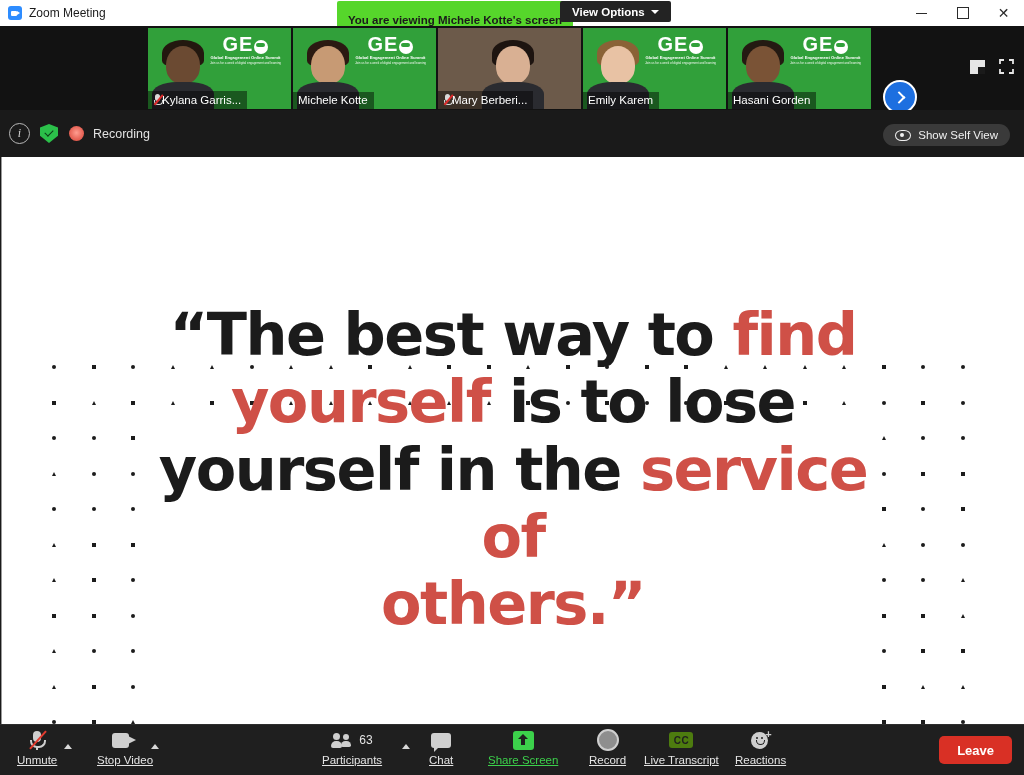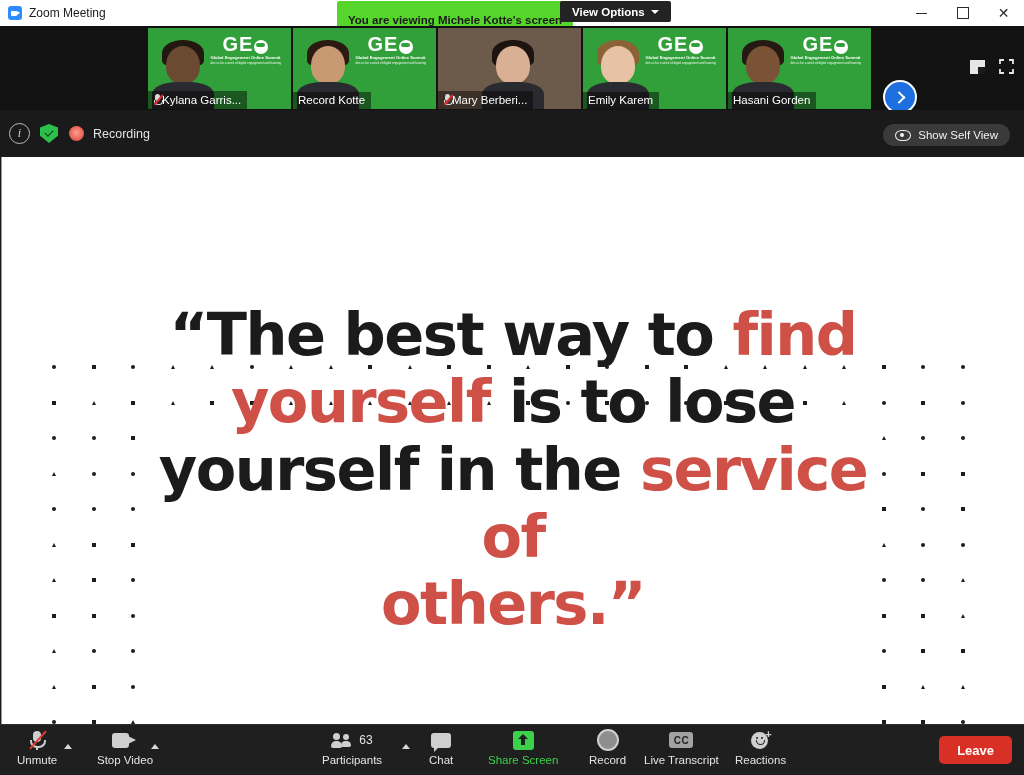--- a/index.html
+++ b/index.html
@@ -415,20 +415,21 @@
     display: flex;
     flex-direction: column;
     align-items: center;
     cursor: pointer;
     color: #e4e4e4;
   }
   .tool-label {
     font-size: 11.5px;
     margin-top: 3px;
     white-space: nowrap;
+    text-decoration: underline;
   }
   .tool-ico {
     height: 22px;
     display: flex;
     align-items: center;
     justify-content: center;
   }
   .tool .tool-label.green { color: #3cd14b; }
   .caret-up-sm {
     position: absolute;
@@ -529,21 +530,21 @@
 
   .ico-record {
     width: 18px; height: 18px;
     border-radius: 50%;
     border: 2px solid #cfcfcf;
     background: #8e8e8e;
   }
 
   .ico-cc {
     width: 24px; height: 16px;
-    background: #a3a3a3;
+    background: #4d7c0f;
     border-radius: 3px;
     color: #1f1f1f;
     font-size: 10px;
     font-weight: bold;
     display: flex;
     align-items: center;
     justify-content: center;
     letter-spacing: .5px;
   }
 
@@ -644,21 +645,21 @@
           <div class="geo-bg"></div>
           <div class="geo-logo">
             <div class="geo-main">GE<span class="geo-globe"></span></div>
             <div class="geo-sub">Global Engagement Online Summit</div>
             <div class="geo-sub2">Join us for a week of digital engagement and learning</div>
           </div>
           <div style="position: absolute; left: 14px; top: 12px; width: 42px; height: 26px; border-radius: 50% 50% 20% 20%; background: rgb(43, 26, 18);"></div>
           <div class="ph" style="position: absolute; left: 18px; top: 18px; width: 34px; height: 38px; border-radius: 50% 50% 45% 45%; background: rgb(199, 154, 116);"></div>
           <div style="position: absolute; left: 4px; top: 54px; width: 62px; height: 30px; border-radius: 40% 40% 0px 0px; background: rgb(42, 43, 48);"></div>
           <div class="thumb-name">
-            <span>Record Kotte</span>
+            <span>Michele Kotte</span>
           </div>
         </div>
         <div class="thumb">
           <div class="geo-bg photo"></div>
           <div style="position: absolute; left: 54px; top: 12px; width: 42px; height: 26px; border-radius: 50% 50% 20% 20%; background: rgb(29, 20, 16);"></div>
           <div class="ph" style="position: absolute; left: 58px; top: 18px; width: 34px; height: 38px; border-radius: 50% 50% 45% 45%; background: rgb(217, 176, 147);"></div>
           <div style="position: absolute; left: 44px; top: 54px; width: 62px; height: 30px; border-radius: 40% 40% 0px 0px; background: rgb(42, 43, 48);"></div>
           <div class="thumb-name">
             <span class="mic-muted">
               <span class="mm-body"></span>

